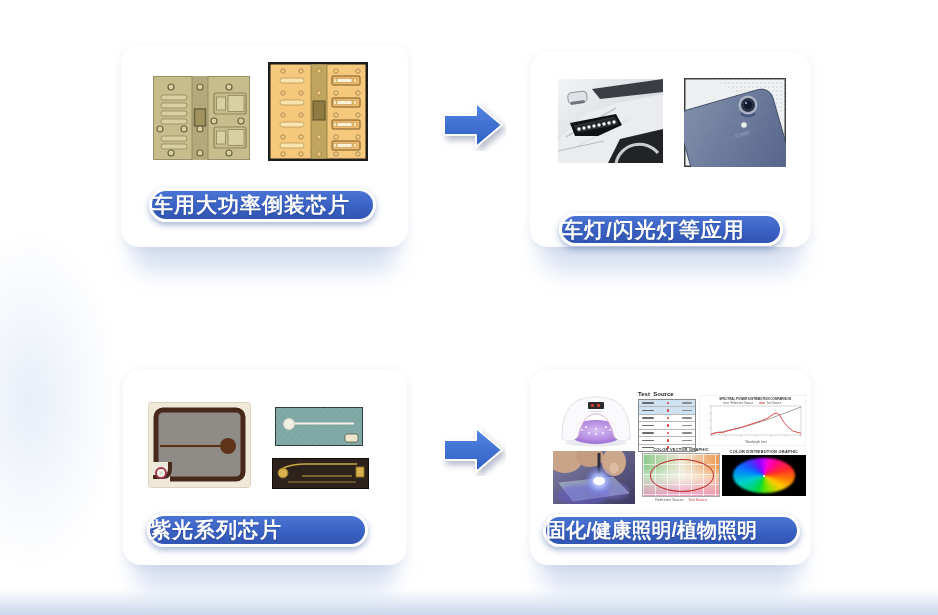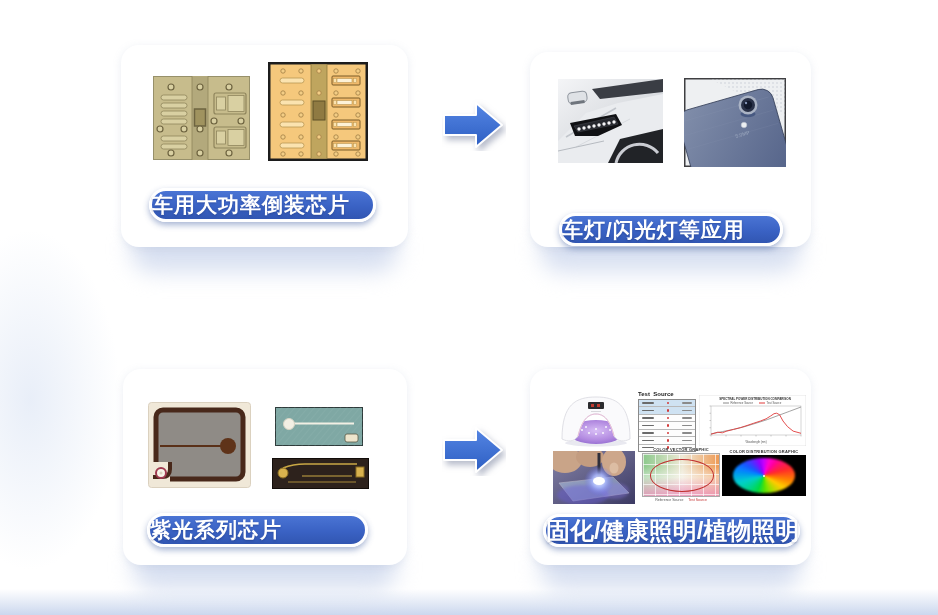--- a/index.html
+++ b/index.html
@@ -11,21 +11,21 @@
     background:radial-gradient(closest-side,rgba(205,218,240,0.45),rgba(205,218,240,0));}
   .card-shadow{position:absolute;background:#d8e0f1;filter:blur(11px);border-radius:22px;}
   .card{position:absolute;background:#ffffff;border-radius:18px;
     box-shadow:0 2px 8px rgba(140,155,190,0.18);}
   .pill{position:absolute;display:flex;align-items:center;justify-content:flex-start;
     background:linear-gradient(180deg,#4a74d4 0%,#3a62c4 55%,#3156b2 100%);
     border:3px solid #ffffff;border-radius:18px;box-sizing:border-box;
     box-shadow:0 3px 6px rgba(60,90,160,0.45);
     color:#ffffff;font-weight:bold;font-size:21px;letter-spacing:1px;
     text-shadow:0 1px 2px rgba(20,40,100,0.35);white-space:nowrap;}
-  .pill.small{font-size:24px;letter-spacing:0;}
+  .pill.small{font-size:20px;letter-spacing:0;}
   .arrow{position:absolute;width:64px;height:52px;}
   .abs{position:absolute;}
   svg{display:block;}
 
   
   .mini{position:absolute;display:flex;flex-direction:column;}
   .mini-title{font-size:4px;font-weight:bold;color:#333;text-align:center;line-height:6px;
     letter-spacing:0.2px;white-space:nowrap;overflow:hidden;}
   .mini-caption{font-size:3.5px;line-height:6px;text-align:center;color:#444;white-space:nowrap;overflow:hidden;}
   .mini-caption .ref{color:#555;}

